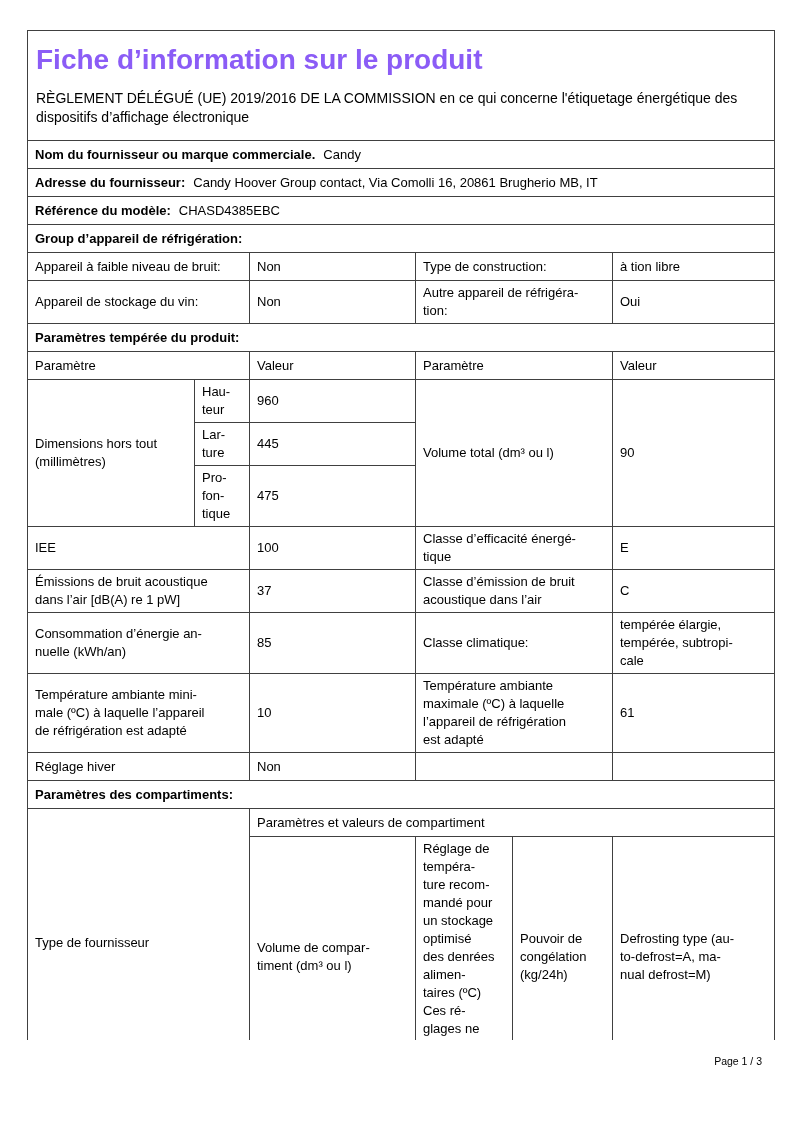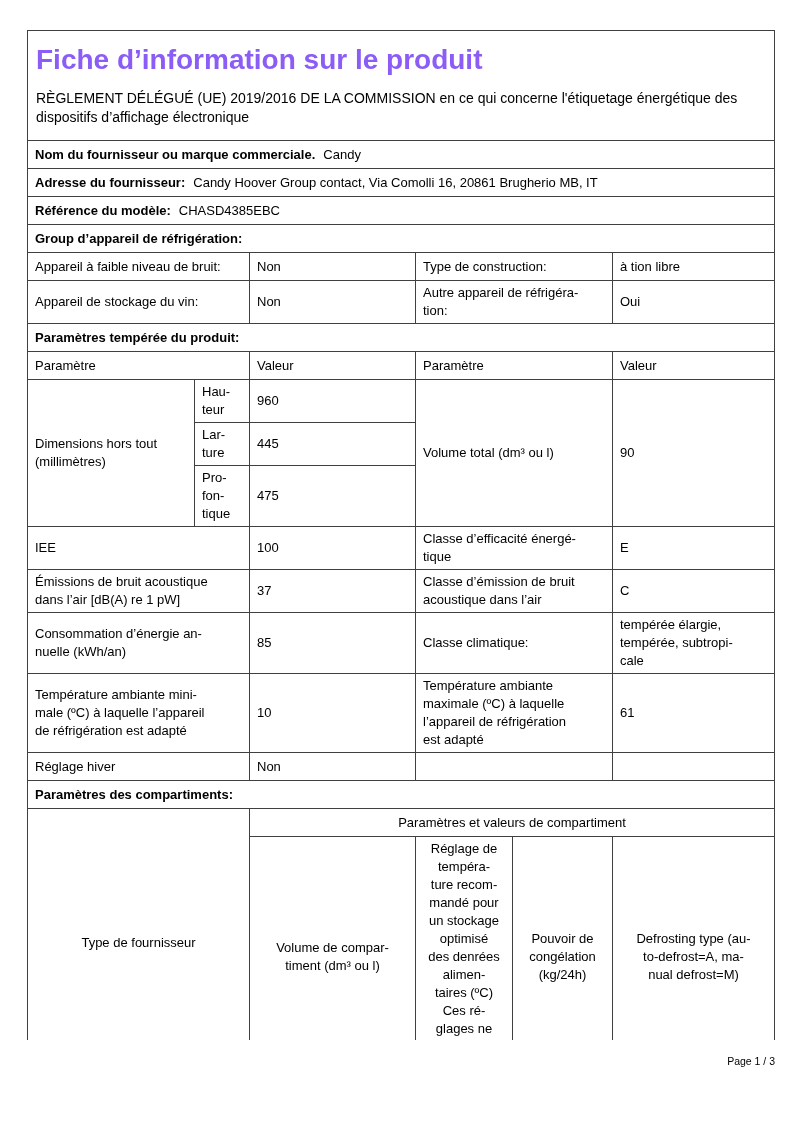--- a/index.html
+++ b/index.html
@@ -14,28 +14,28 @@
     border:1px solid #404040; padding:3px 7px;
     font-size:13px; line-height:18px; vertical-align:middle;
     word-wrap:break-word;
   }
   [data-bind] { white-space:pre-line; }
   .b { font-weight:bold; }
   .title-cell { height:110px; vertical-align:top; padding:8px; }
   h1 { margin:4px 0 12px 0; font-size:28px; line-height:34px; font-weight:bold; }
   .reg { margin:0; font-size:14px; line-height:19px; }
   .val-gap { margin-left:8px;text-align:center; }
-  .center { text-align:center; }
+  .center { text-align:left; }
   .va-top { vertical-align:top; }
   .h28 { height:28px; }
   .h42 { height:42px; }
   .h60 { height:60px; }
   .h78 { height:78px; }
   .h240 { height:240px; }
-  .footer { position:absolute; right:27px; top:1055px; font-size:10.5px; }
+  .footer { position:absolute; right:40px; top:1055px; font-size:10.5px; }
 </style>
 </head>
 <body>
 
 <div class="doc">
 <table>
 <colgroup>
 <col style="width:167px">
         <col style="width:55px">
         <col style="width:166px">

